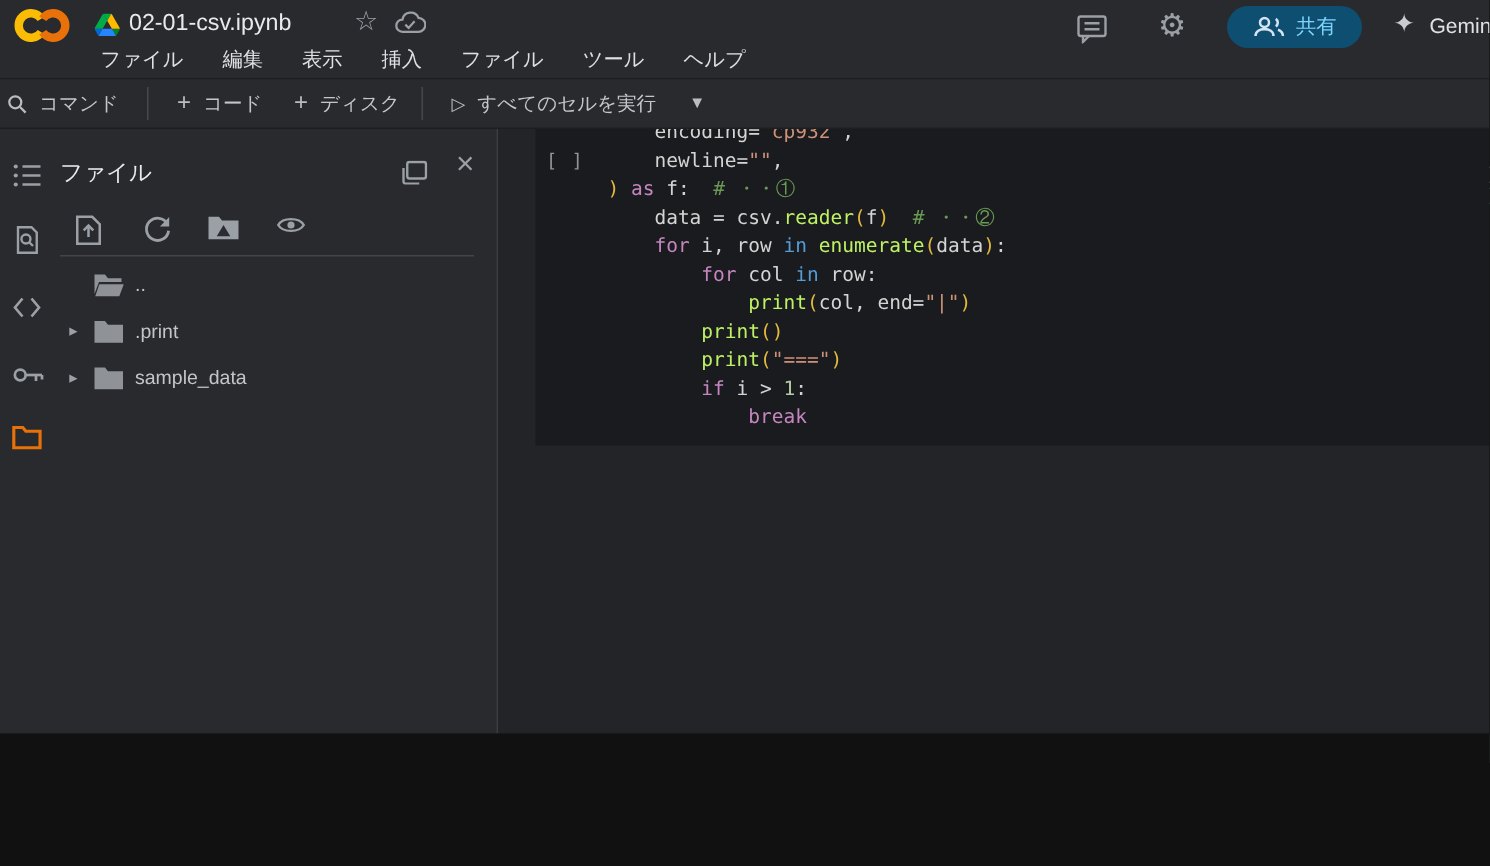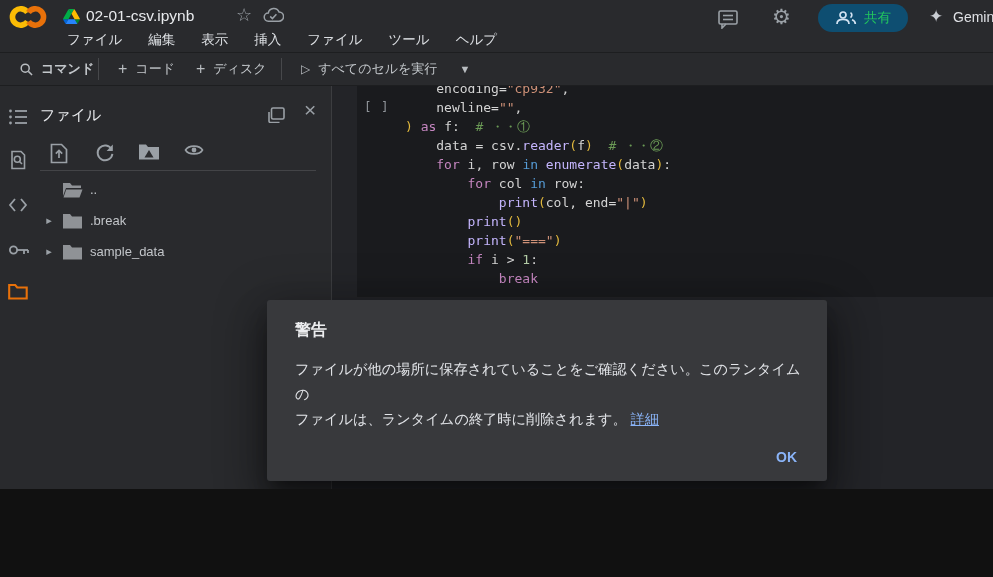--- a/index.html
+++ b/index.html
@@ -15,27 +15,27 @@
   .fname{position:absolute;left:86px;top:7px;font-size:15.5px;color:#e8eaed;}
   .star{position:absolute;left:236px;top:4px;font-size:18px;color:#9aa0a6;}
   .cloud{position:absolute;left:262px;top:6px;width:22px;height:18px;}
   .menubar{position:absolute;left:54px;top:29px;display:flex;}
   .menu-item{padding:2px 13px;font-size:13.5px;color:#dde0e4;cursor:default;}
   .hicon{position:absolute;top:8px;color:#9aa0a6;}
   .comment-ic{left:718px;top:10px;}
   .gear{left:772px;top:5px;font-size:21px;}
   .share{position:absolute;left:818px;top:4px;width:90px;height:28px;border-radius:14px;
     background:#0e4e71;display:flex;align-items:center;justify-content:center;gap:7px;}
-  .share span{font-size:13.5px;color:#22c55e;}
+  .share span{font-size:13.5px;color:#7dd3fc;}
   .spark{position:absolute;left:929px;top:6px;font-size:17px;color:#c9cdd3;}
   .gemini{position:absolute;left:953px;top:9px;font-size:14px;color:#dfe1e5;white-space:nowrap;}
   
   .toolbar{position:absolute;left:0;top:53px;width:100%;height:32px;background:#292a2d;border-bottom:1px solid #1d1e20;}
   .tb{position:absolute;top:0;height:32px;display:flex;align-items:center;gap:8px;color:#c3c7cb;font-size:13px;}
-  .tb-cmd{left:20px;font-weight:bold;}
+  .tb-cmd{left:5px;}
   .tb-sep{position:absolute;top:5px;width:1px;height:22px;background:#47484b;}
   .sep1{left:98px;} .sep2{left:281px;}
   .tb-code{left:118px;} .tb-text{left:196px;}
   .tb-run{left:301px;}
   .plus{font-size:16px;color:#b9bdc1;line-height:1;}
   .play{font-size:12px;color:#b9bdc1;}
   .caret{font-size:11px;color:#b9bdc1;margin-left:14px;}
   .check{position:absolute;left:903px;top:59px;font-size:18px;font-weight:bold;color:#34a853;}
   .resrow{position:absolute;height:11px;display:flex;align-items:center;gap:4px;font-size:10.5px;color:#bdc1c6;}
   .ram-row{left:0;top:57px;width:975px;justify-content:flex-end;}
@@ -59,21 +59,21 @@
   .tchev{width:14px;margin-left:6px;font-size:11px;color:#9aa0a6;text-align:center;}
   .tfold{width:21px;height:17px;margin-left:6px;}
   .tlabel{margin-left:7px;font-size:13px;color:#c2c5c9;}
   .vdiv{position:absolute;left:331px;top:0;width:1px;height:100%;background:#3c3d40;}
   .notebook{position:absolute;left:332px;top:0;right:0;height:100%;background:#232428;}
   .editor{position:absolute;left:25px;right:0;top:-20px;height:231px;background:#1a1b1e;}
   .exec{position:absolute;left:7px;top:33px;font-family:"DejaVu Sans Mono",monospace;font-size:12.5px;color:#8f9499;letter-spacing:1px;}
   .code{position:absolute;left:48px;top:13px;font-family:"DejaVu Sans Mono",monospace;font-size:13px;line-height:19px;white-space:pre;}
   .cl{height:19px;}
   .id{color:#d4d4d4;} .kw{color:#c586c0;} .kwb{color:#569cd6;} .str{color:#ce9178;}
-  .com{color:#6a9955;} .fn{color:#c4b5fd;} .br{color:#e2b93d;} .num{color:#b5cea8;}
+  .com{color:#6a9955;} .fn{color:#bef264;} .br{color:#e2b93d;} .num{color:#b5cea8;}
   
   .dialog{position:absolute;left:267px;top:300px;width:560px;height:181px;background:#38393c;border-radius:3px;
     box-shadow:0 11px 15px -7px rgba(0,0,0,.4),0 24px 38px 3px rgba(0,0,0,.3),0 9px 46px 8px rgba(0,0,0,.26);}
   .dlg-title{position:absolute;left:28px;top:20px;font-size:16px;font-weight:bold;color:#ecedef;}
   .dlg-body{position:absolute;left:28px;top:57px;width:510px;font-size:14.2px;line-height:25px;color:#e2e4e8;}
   .dlg-link{color:#8ab4f8;text-decoration:underline;cursor:pointer;}
   .dlg-ok{position:absolute;right:30px;bottom:16px;font-size:14px;font-weight:bold;color:#8ab4f8;cursor:pointer;}
   svg{display:block;}
 </style>
 </head>
@@ -260,21 +260,21 @@
             </span>
             <span class="tlabel">..</span>
           </div>
           <div class="trow">
             <span class="tchev">▸</span>
             <span class="tfold">
               <svg viewBox="0 0 21 17" width="21" height="17">
                 <path d="M1 2 h7 l2 2.5 h10 v12 h-19 z" fill="#8f9296"></path>
               </svg>
             </span>
-            <span class="tlabel">.break</span>
+            <span class="tlabel">.print</span>
           </div>
           <div class="trow">
             <span class="tchev">▸</span>
             <span class="tfold">
               <svg viewBox="0 0 21 17" width="21" height="17">
                 <path d="M1 2 h7 l2 2.5 h10 v12 h-19 z" fill="#8f9296"></path>
               </svg>
             </span>
             <span class="tlabel">sample_data</span>
           </div>
@@ -284,26 +284,14 @@
     <div class="vdiv"></div>
 
     <div class="notebook">
       <div class="editor">
         <div class="exec">[ ]</div>
         <div class="code"><div class="cl" style="padding-left: 31.28px;"><span class="id">encoding=</span><span class="str">"cp932"</span><span class="id">,</span></div><div class="cl" style="padding-left: 31.28px;"><span class="id">newline=</span><span class="str">""</span><span class="id">,</span></div><div class="cl" style="padding-left: 0px;"><span class="br">)</span><span class="id"> </span><span class="kw">as</span><span class="id"> f:  </span><span class="com"># ・・①</span></div><div class="cl" style="padding-left: 31.28px;"><span class="id">data = csv.</span><span class="fn">reader</span><span class="br">(</span><span class="id">f</span><span class="br">)</span><span class="id">  </span><span class="com"># ・・②</span></div><div class="cl" style="padding-left: 31.28px;"><span class="kw">for</span><span class="id"> i, row </span><span class="kwb">in</span><span class="id"> </span><span class="fn">enumerate</span><span class="br">(</span><span class="id">data</span><span class="br">)</span><span class="id">:</span></div><div class="cl" style="padding-left: 62.56px;"><span class="kw">for</span><span class="id"> col </span><span class="kwb">in</span><span class="id"> row:</span></div><div class="cl" style="padding-left: 93.84px;"><span class="fn">print</span><span class="br">(</span><span class="id">col, end=</span><span class="str">"|"</span><span class="br">)</span></div><div class="cl" style="padding-left: 62.56px;"><span class="fn">print</span><span class="br">()</span></div><div class="cl" style="padding-left: 62.56px;"><span class="fn">print</span><span class="br">(</span><span class="str">"==="</span><span class="br">)</span></div><div class="cl" style="padding-left: 62.56px;"><span class="kw">if</span><span class="id"> i &gt; </span><span class="num">1</span><span class="id">:</span></div><div class="cl" style="padding-left: 93.84px;"><span class="kw">break</span></div></div>
       </div>
     </div>
   </div>
 
-  <div class="dialog">
-    <div class="dlg-title">警告</div>
-    <div class="dlg-body">
-      <div><span>ファイルが他の場所に保存されていることをご確認ください。このランタイムの</span></div>
-      <div>
-        <span>ファイルは、ランタイムの終了時に削除されます。</span>
-        <span> </span>
-        <span class="dlg-link">詳細</span>
-      </div>
-    </div>
-    <div class="dlg-ok">OK</div>
-  </div>
 
 </div>
 
 </body></html>

